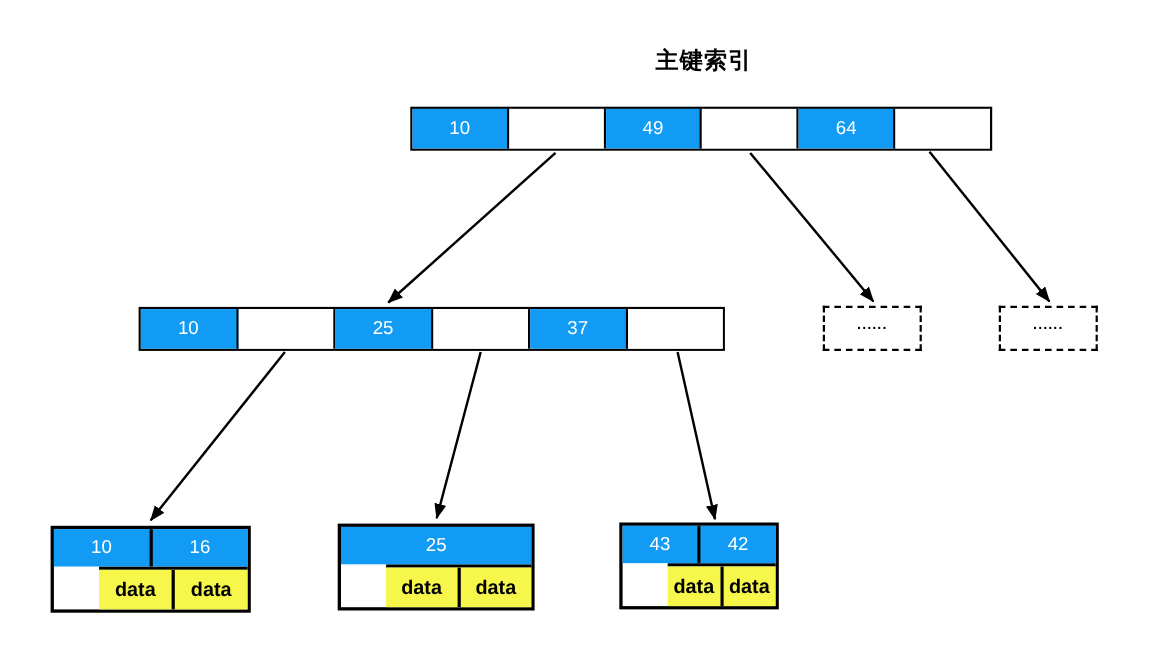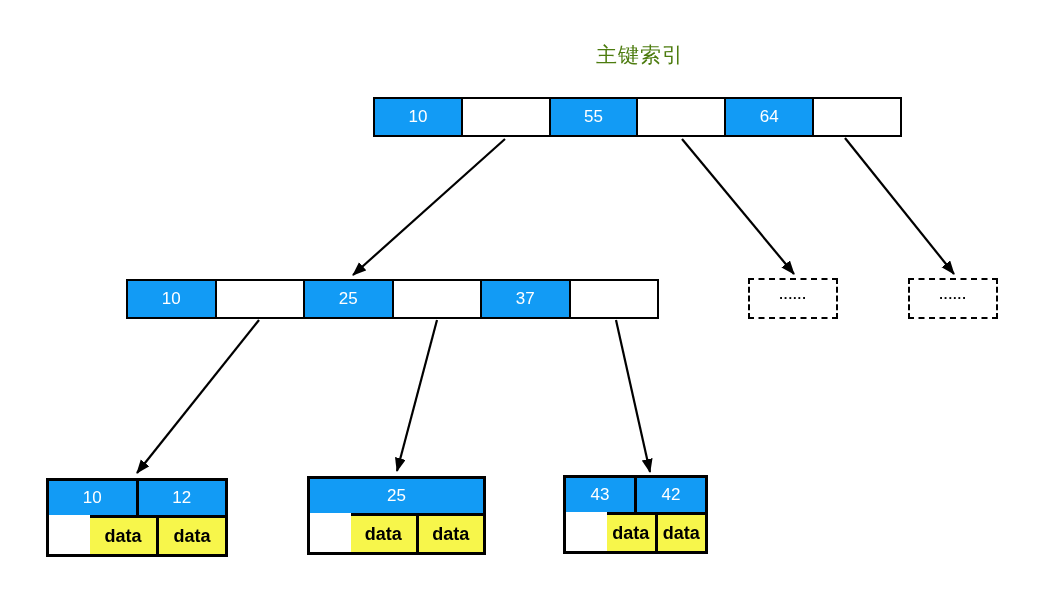--- a/index.html
+++ b/index.html
@@ -1,19 +1,19 @@
 <!DOCTYPE html>
 <html style="--key-fill: #129BF5; --key-text: #FFFFFF; --data-fill: #F7F64B; --data-text: #000000; --border: #000000; --background: #FFFFFF;"><head>
 <meta charset="utf-8">
 <style>
   html,body{margin:0;padding:0;background:#fff;font-family:"Liberation Sans","DejaVu Sans",sans-serif;}
   .canvas{position:relative;width:1051px;height:604px;background:var(--background,#fff);overflow:hidden;}
 
   .title{position:absolute;left:520px;top:41px;width:240px;text-align:center;
-         font-size:21px;font-weight:normal;color:#4d7c0f;letter-spacing:1px;}
+         font-size:21px;font-weight:bold;color:#000000;letter-spacing:1px;}
 
   
   .node{position:absolute;display:flex;box-sizing:border-box;border:2px solid var(--border,#000);background:#fff;}
   .node .cell{flex:1;display:flex;align-items:center;justify-content:center;
               font-size:17px;border-right:2px solid var(--border,#000);box-sizing:border-box;}
   .node .cell:last-child{border-right:0;}
   .cell.key{background:var(--key-fill,#129BF5);color:var(--key-text,#fff);}
   .cell.ptr{background:#fff;}
 
   
@@ -39,21 +39,21 @@
 </head>
 <body>
 
 <div class="canvas">
 
   <div class="title">主键索引</div>
 
   <div class="node" style="left:373px;top:97px;width:529px;height:40px;">
     <div class="cell key">10</div>
     <div class="cell ptr"></div>
-    <div class="cell key">55</div>
+    <div class="cell key">49</div>
     <div class="cell ptr"></div>
     <div class="cell key">64</div>
     <div class="cell ptr"></div>
   </div>
 
   <div class="node" style="left:126px;top:279px;width:533px;height:40px;">
     <div class="cell key">10</div>
     <div class="cell ptr"></div>
     <div class="cell key">25</div>
     <div class="cell ptr"></div>
@@ -64,21 +64,21 @@
   <div class="dashed" style="left:748px;top:278px;width:90px;height:41px;">
     <span class="dots">......</span>
   </div>
   <div class="dashed" style="left:908px;top:278px;width:90px;height:41px;">
     <span class="dots">......</span>
   </div>
 
   <div class="leaf" style="left:46px;top:478px;width:182px;">
     <div class="row keys">
       <div class="cell">10</div>
-      <div class="cell">12</div>
+      <div class="cell">16</div>
     </div>
     <div class="row data">
       <div class="cell">data</div>
       <div class="cell">data</div>
     </div>
   </div>
 
   <div class="leaf" style="left:307px;top:476px;width:179px;">
     <div class="row keys">
       <div class="cell">25</div>

